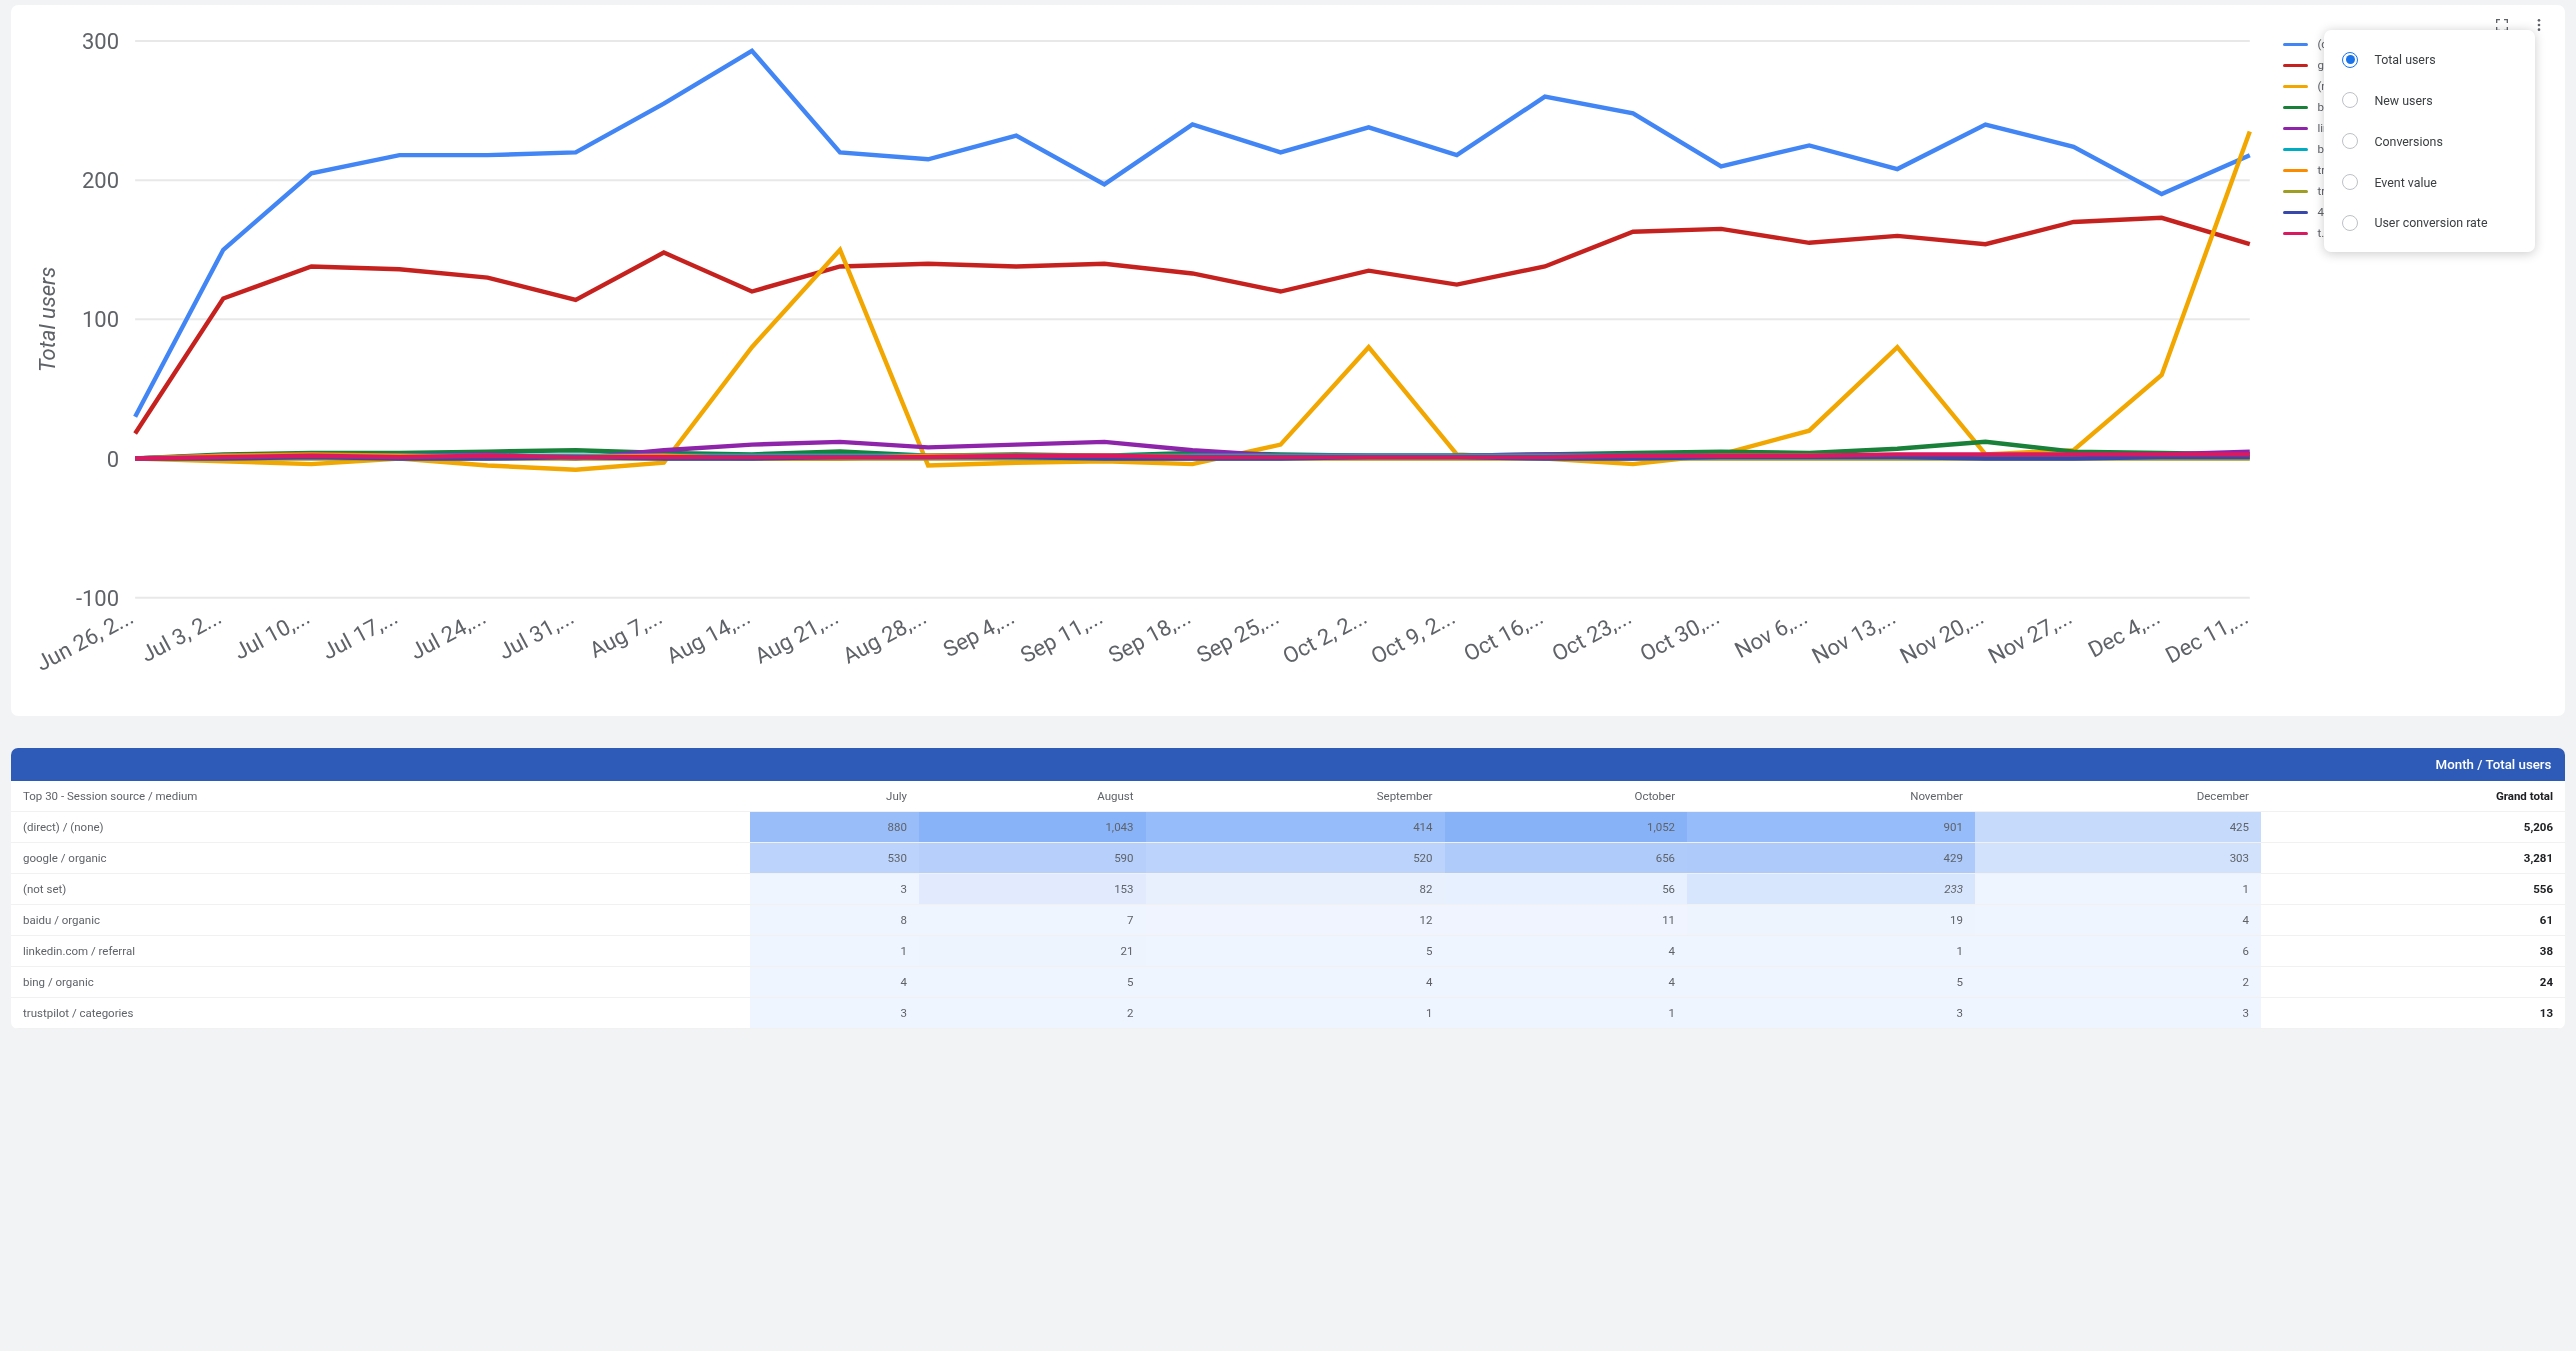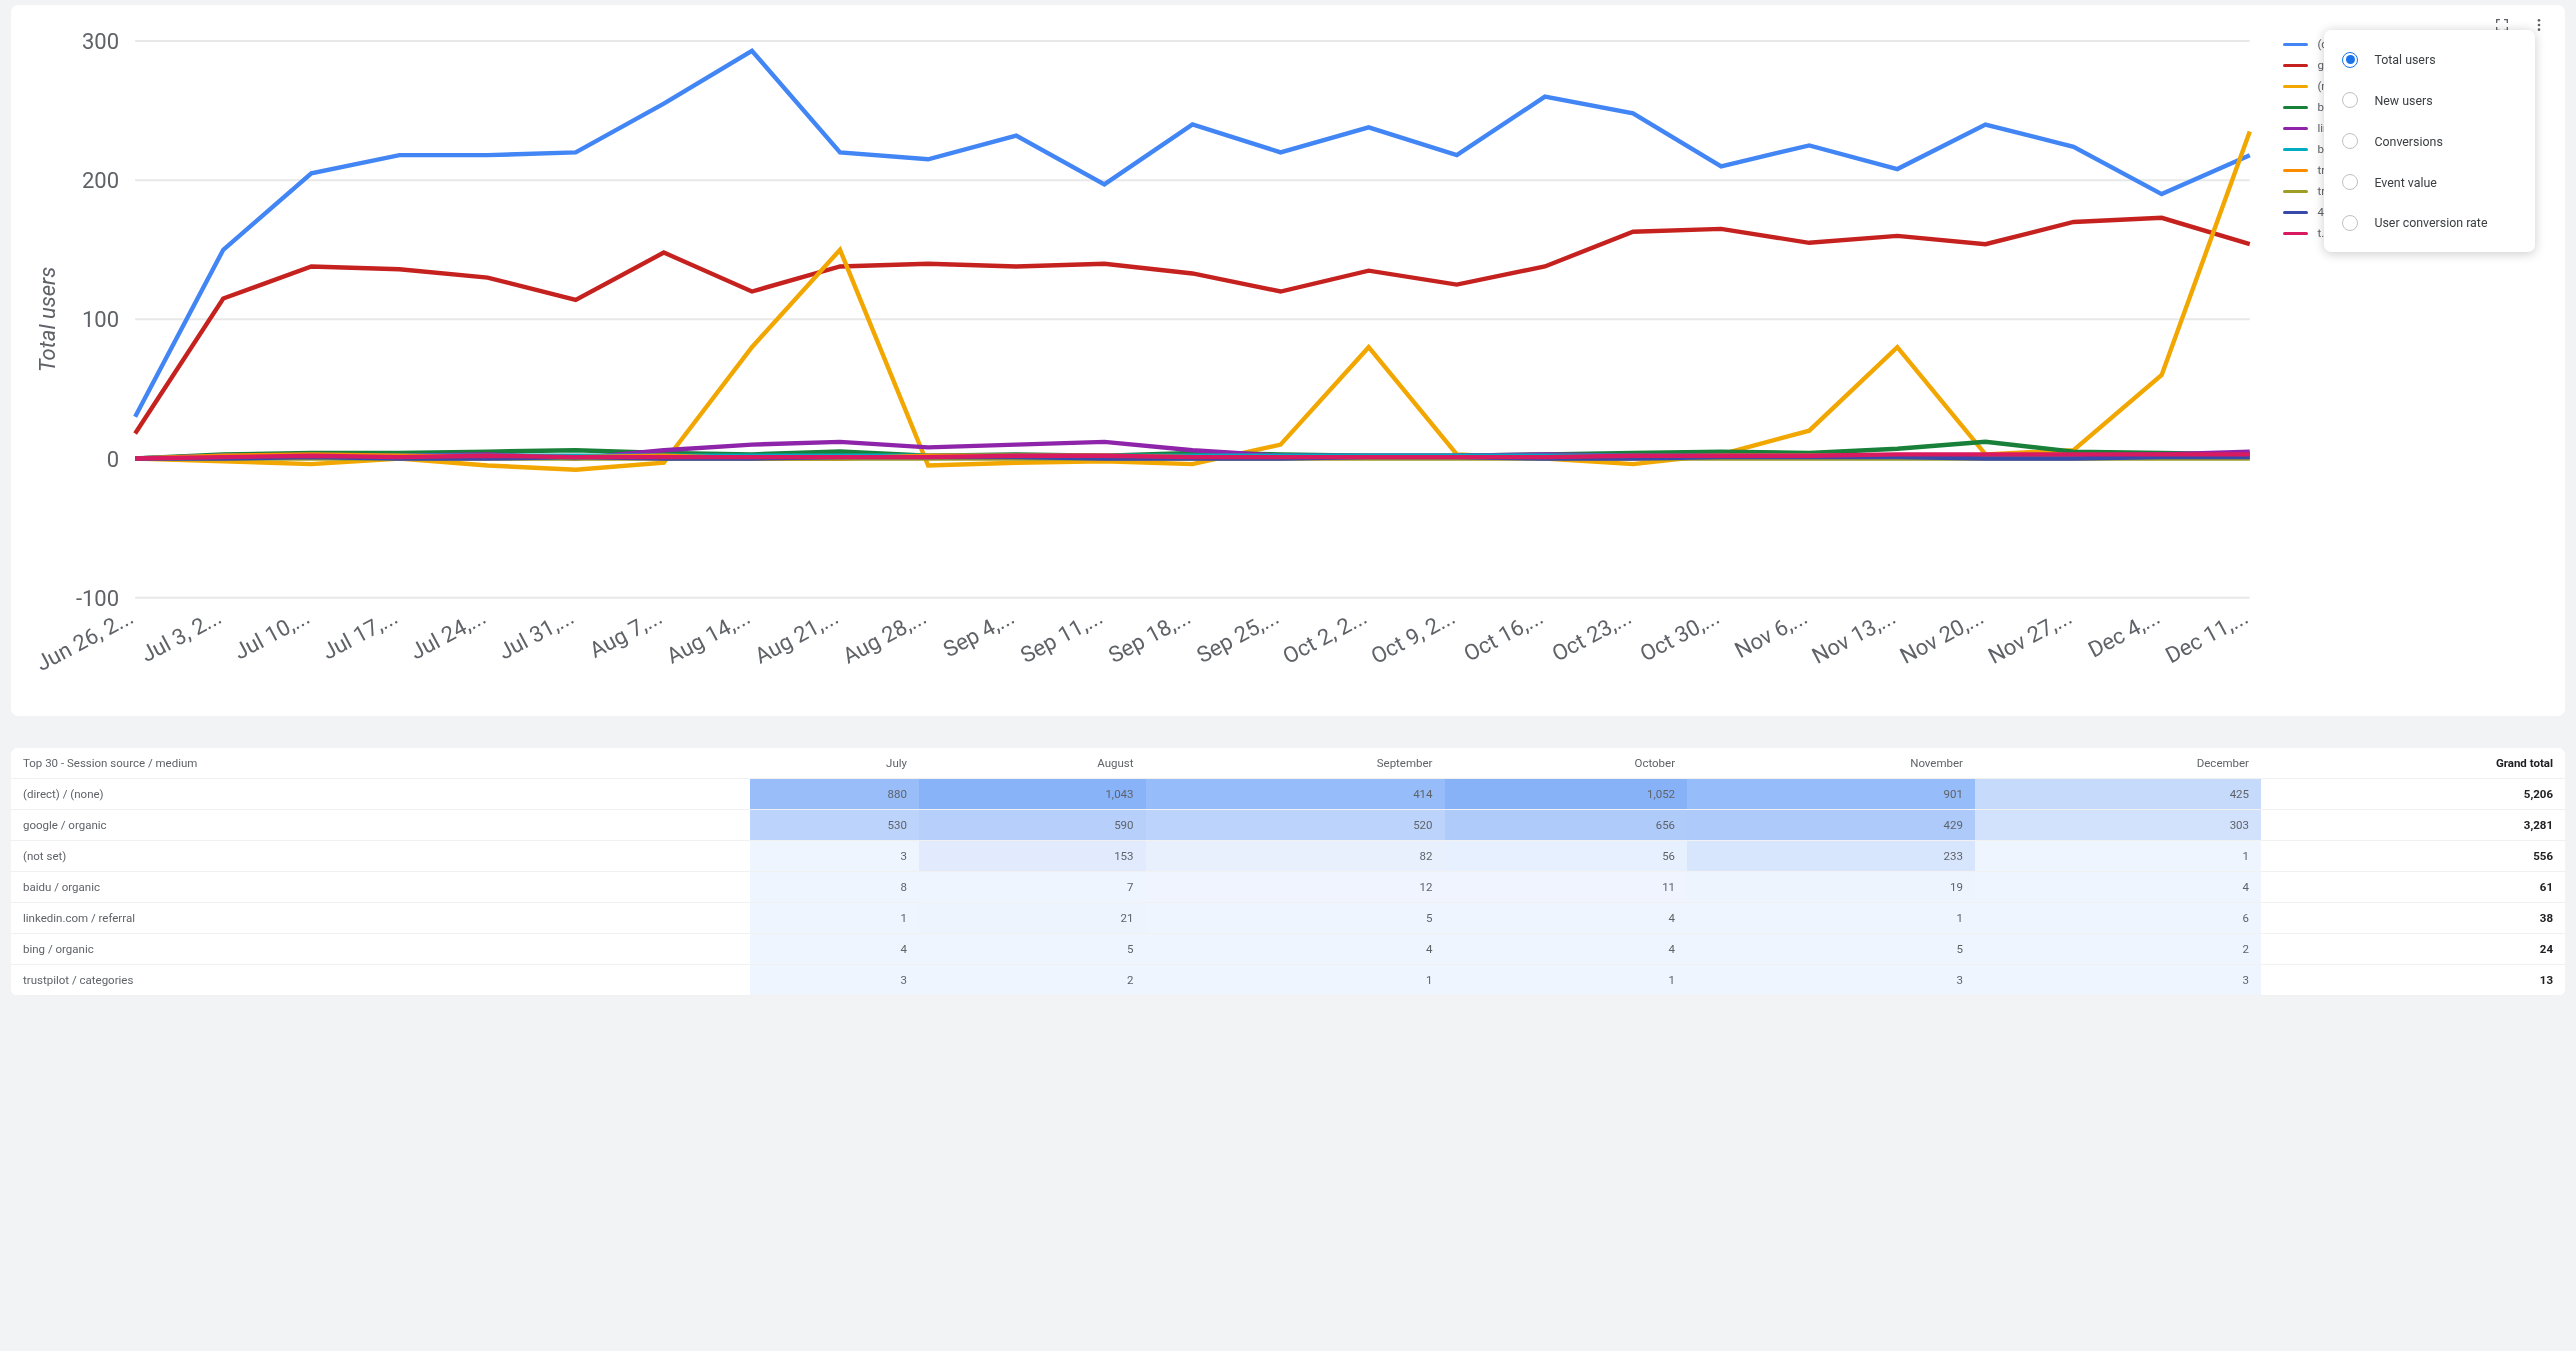--- a/index.html
+++ b/index.html
@@ -296,20 +296,21 @@
         </div>
         <div class="legend-item">
           <span class="legend-swatch" style="background: rgb(216, 27, 96);"></span>
           <span>t.co / referral</span>
         </div>
       </div>
   </div>
 </div>
 
 <div class="card table-card">
+  <div class="table-header">Month / Total users</div>
   <table id="pivot">
       <thead>
         <tr>
           <th>Top 30 - Session source / medium</th>
           <th>July</th>
           <th>August</th>
           <th>September</th>
           <th>October</th>
           <th>November</th>
           <th>December</th>
@@ -336,21 +337,21 @@
           <td class="cell-num" style="background: rgba(66, 133, 244, 0.435);">429</td>
           <td class="cell-num" style="background: rgba(66, 133, 244, 0.24);">303</td>
           <td class="grand cell-num">3,281</td>
         </tr>
         <tr>
           <td>(not set)</td>
           <td class="cell-num" style="background: rgba(66, 133, 244, 0.082);">3</td>
           <td class="cell-num" style="background: rgba(66, 133, 244, 0.16);">153</td>
           <td class="cell-num" style="background: rgba(66, 133, 244, 0.12);">82</td>
           <td class="cell-num" style="background: rgba(66, 133, 244, 0.125);">56</td>
-          <td class="cell-num" style="background: rgba(66, 133, 244, 0.204);">233</td>
+          <td class="cell-num" style="background: rgba(66, 133, 244, 0.204); font-style: italic;">233</td>
           <td class="cell-num" style="background: rgba(66, 133, 244, 0.082);">1</td>
           <td class="grand cell-num">556</td>
         </tr>
         <tr>
           <td>baidu / organic</td>
           <td class="cell-num" style="background: rgba(66, 133, 244, 0.082);">8</td>
           <td class="cell-num" style="background: rgba(66, 133, 244, 0.082);">7</td>
           <td class="cell-num" style="background: rgba(66, 133, 244, 0.086);">12</td>
           <td class="cell-num" style="background: rgba(66, 133, 244, 0.086);">11</td>
           <td class="cell-num" style="background: rgba(66, 133, 244, 0.09);">19</td>

